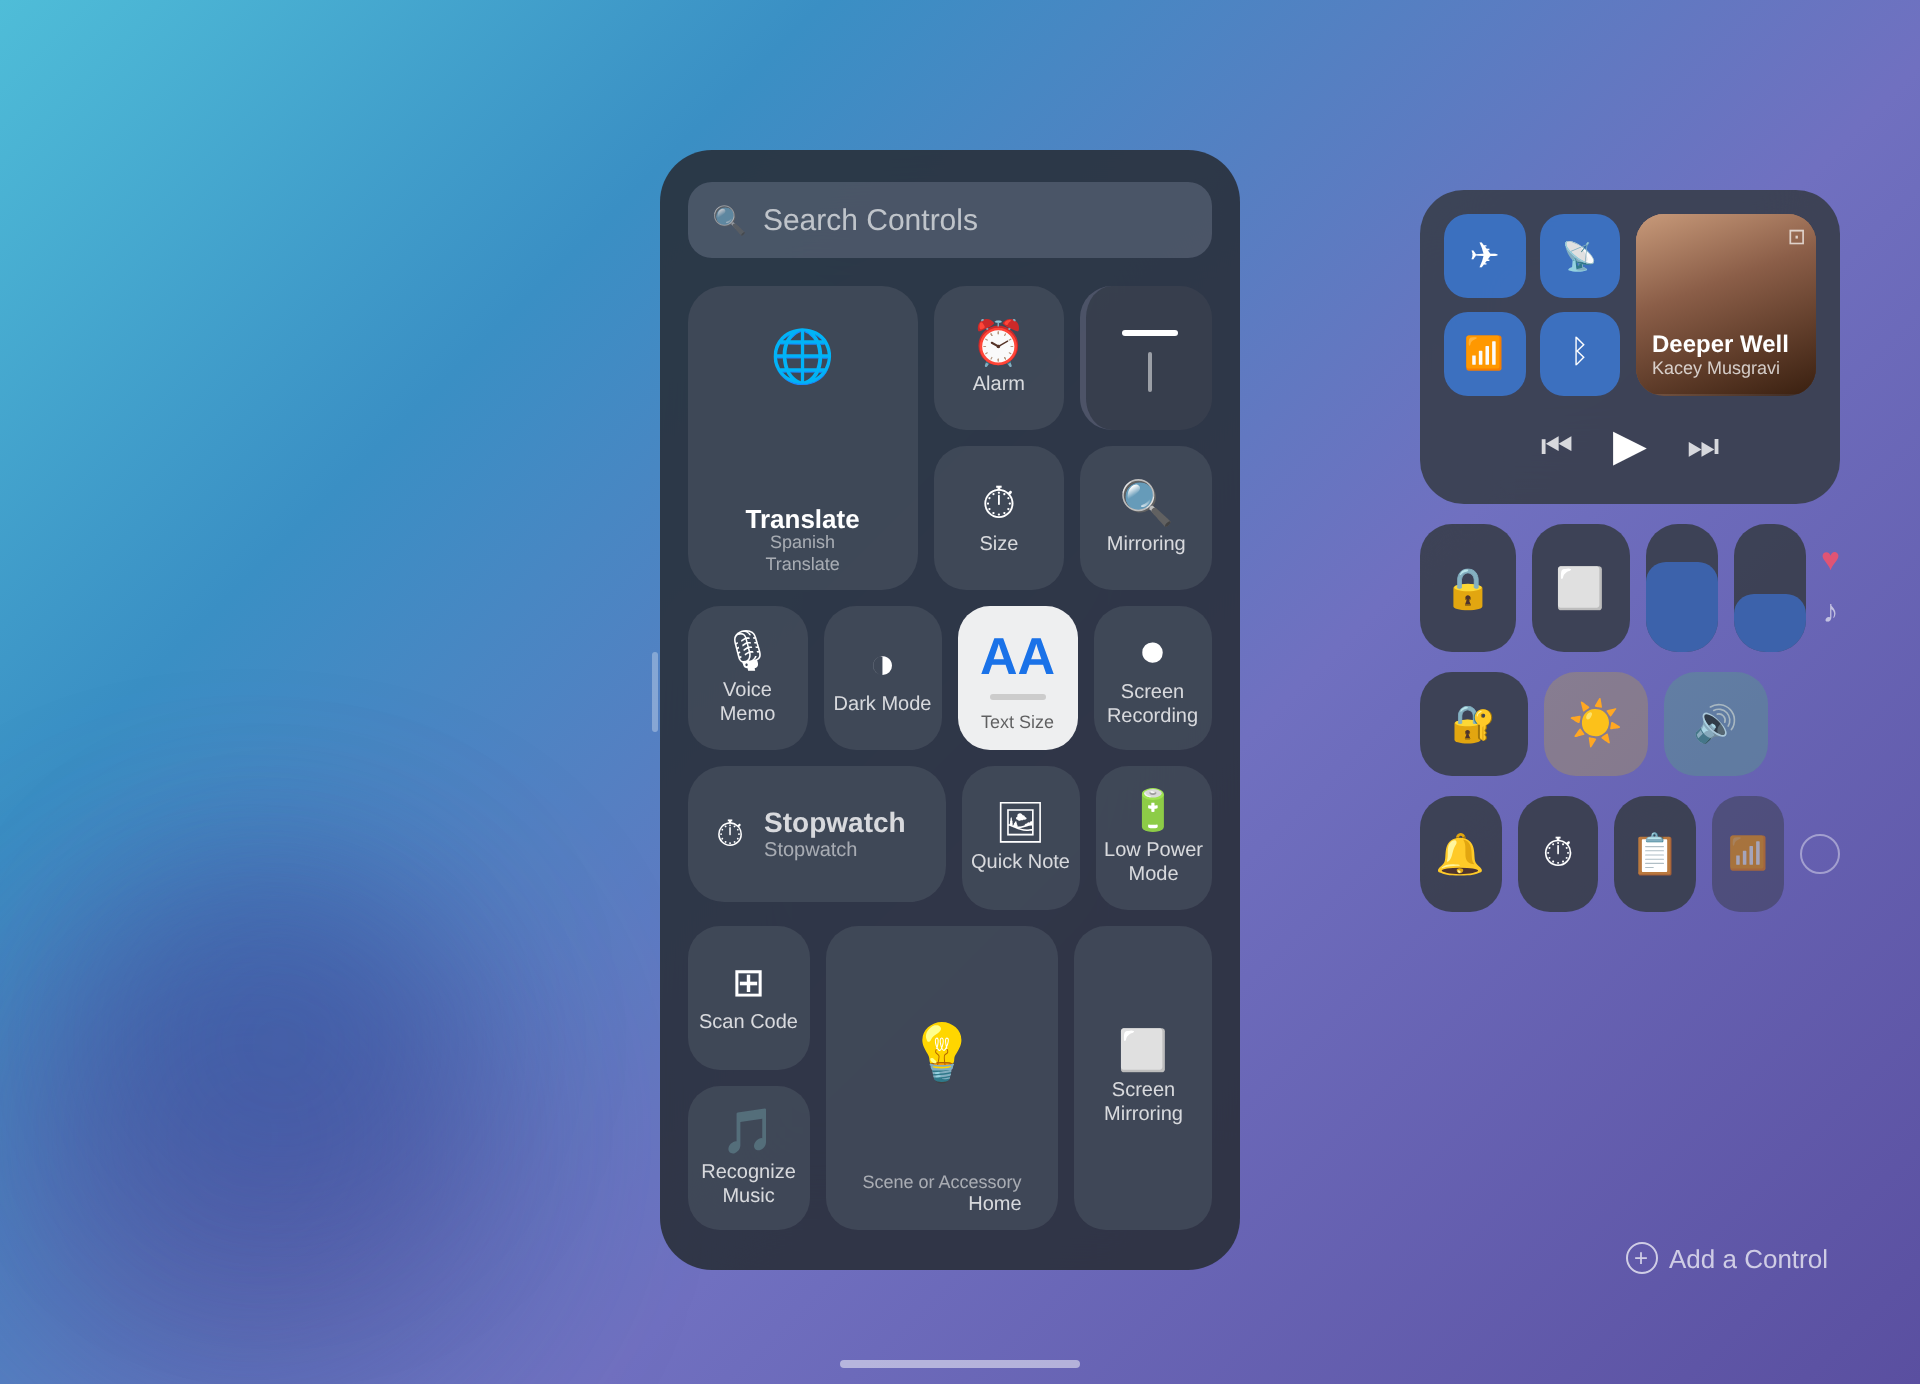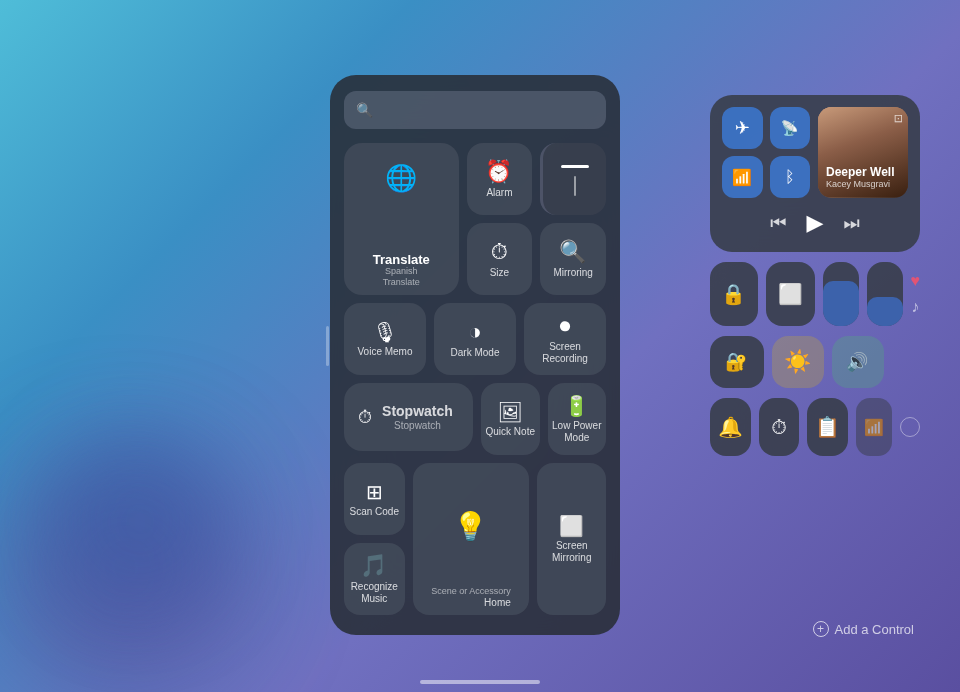--- a/index.html
+++ b/index.html
@@ -158,21 +158,21 @@
       font-weight: 600;
       text-align: left;
     }
     .ctrl-tile-wide .tile-sublabel {
       font-size: 10px;
       text-align: left;
     }
     .ctrl-tile-wide .wide-text {
       display: flex;
       flex-direction: column;
-      align-items: center;
+      align-items: flex-start;
     }
 
     
     .ctrl-tile-home {
       min-height: 110px;
       flex: 1.8;
     }
 
     
     .home-bar {
@@ -436,20 +436,21 @@
 <div style="position:absolute;inset:0;background:linear-gradient(135deg,#4fbdd8 0%,#3a8fc4 25%,#7070c0 60%,#5a4fa0 100%);"></div>
 <div style="position:absolute;left:0;bottom:0;width:250px;height:250px;border-radius:50%;background:rgba(80,60,140,0.45);filter:blur(50px);"></div>
 <div style="position:absolute;left:50px;bottom:80px;width:180px;height:180px;border-radius:50%;background:rgba(40,80,160,0.3);filter:blur(40px);"></div>
 
 <div class="scroll-indicator"></div>
 
 <div class="cc-panel">
 
   <div class="search-bar">
     <span class="search-icon">🔍</span>
+    <input type="text" placeholder="Search Controls" style="">
   </div>
 
   <div class="cc-grid">
 
     <div class="cc-row">
       <div class="ctrl-tile ctrl-tile-large">
         <div class="translate-icon-area">🌐</div>
         <div>
           <div class="tile-label" style="font-size:13px;font-weight:700;color:white;">Translate</div>
           <div class="tile-sublabel">Spanish</div>
@@ -479,20 +480,27 @@
     </div>
 
     <div class="cc-row">
       <div class="ctrl-tile">
         <span class="tile-icon" style="font-size:20px;">🎙</span>
         <span class="tile-label">Voice Memo</span>
       </div>
       <div class="ctrl-tile">
         <span class="tile-icon" style="font-size:22px;">◑</span>
         <span class="tile-label">Dark Mode</span>
+      </div>
+      <div class="ctrl-tile ctrl-tile-textsize">
+        <div class="textsize-content">
+          <div class="textsize-aa">AA</div>
+          <div class="textsize-bar"></div>
+          <span style="font-size:9px;color:rgba(0,0,0,0.6);margin-top:4px;">Text Size</span>
+        </div>
       </div>
       <div class="ctrl-tile">
         <span class="tile-icon" style="font-size:22px;">⏺</span>
         <span class="tile-label">Screen Recording</span>
       </div>
     </div>
 
     <div class="cc-row">
       <div class="ctrl-tile ctrl-tile-wide">
         <span class="tile-icon" style="font-size:18px;">⏱</span>

